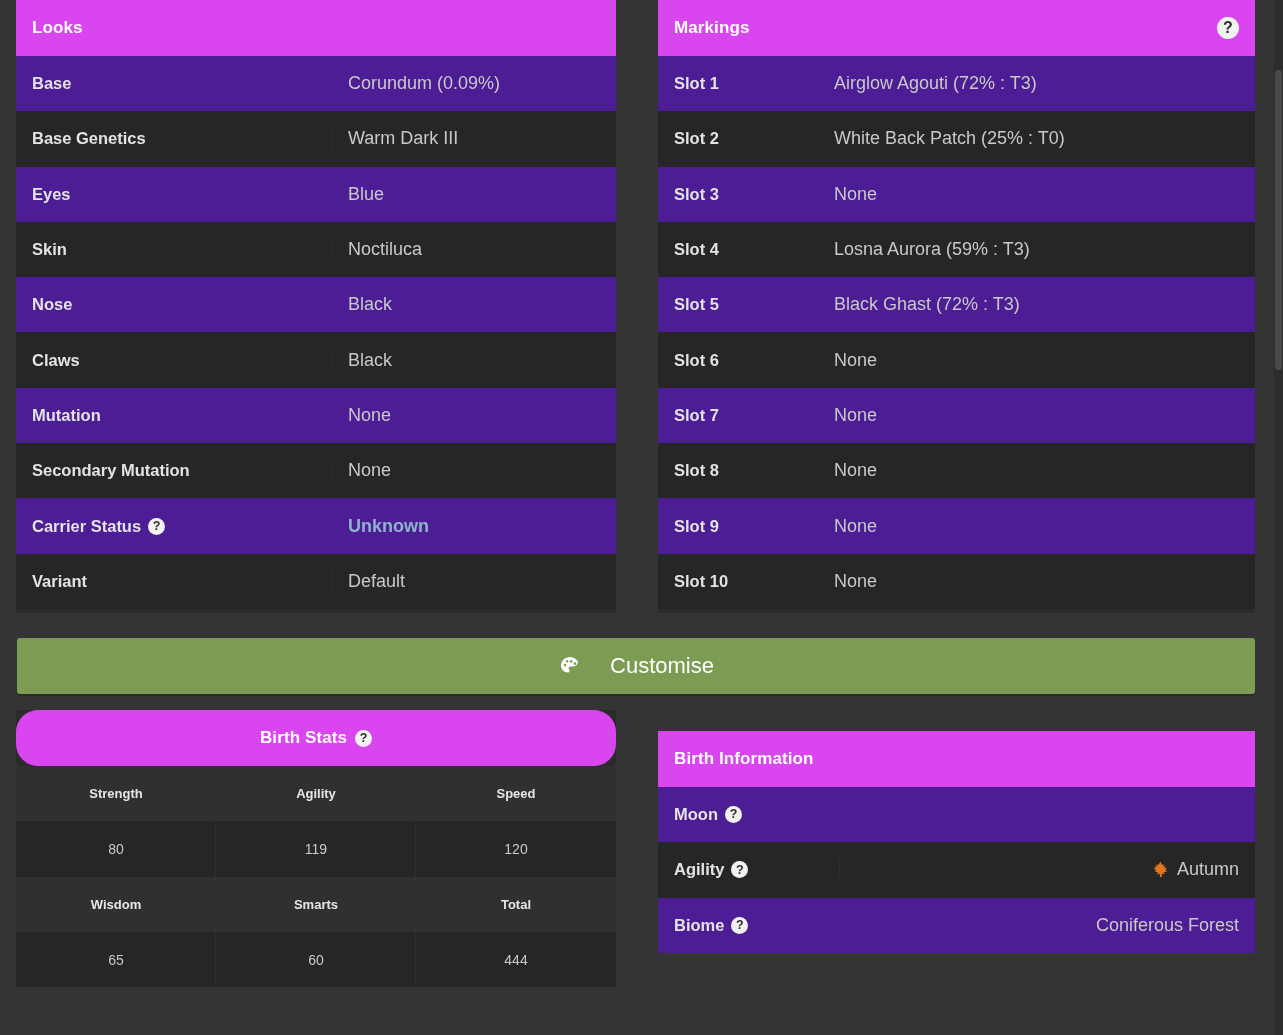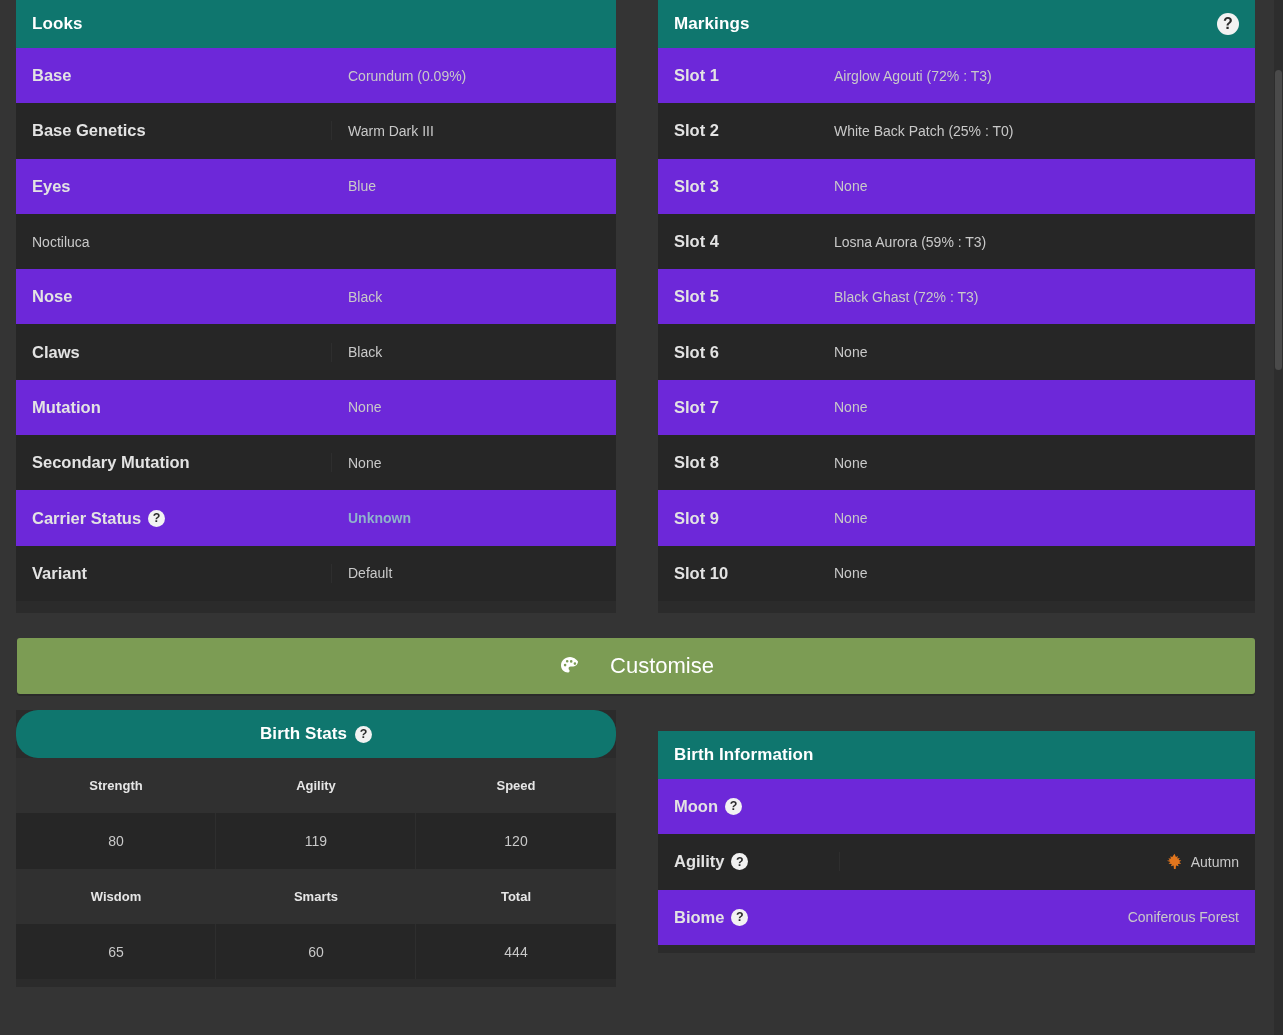--- a/index.html
+++ b/index.html
@@ -26,23 +26,23 @@
   }
 
   
   .panel {
     position: absolute;
     box-sizing: border-box;
     background: #2b2b2b;
     overflow: hidden;
   }
   .panel-head {
-    background: #0f766e;
+    background: #d946ef;
     padding: 0 16px;
-    height: 48px;
+    height: 56px;
     display: flex;
     align-items: center;
     justify-content: space-between;
     box-sizing: border-box;
   }
   .panel-head .title {
     font-size: 17px;
     font-weight: bold;
     color: #ffffff;
     letter-spacing: .1px;
@@ -51,36 +51,36 @@
     justify-content: center;
     border-radius: 22px;
   }
 
   .row {
     display: flex;
     align-items: center;
     height: 55.3px;
     box-sizing: border-box;
   }
-  .row.odd  { background: #6d28d9; }
+  .row.odd  { background: #4c1d95; }
   .row.even { background: #262626; }
 
   .cell-label {
     font-size: 16.5px;
     font-weight: bold;
     color: #e3e3e3;
     padding-left: 16px;
     box-sizing: border-box;
     display: flex;
     align-items: center;
     gap: 7px;
     white-space: nowrap;
   }
   .cell-value {
-    font-size: 14px;
+    font-size: 18px;
     color: #c9c9c9;
     padding-left: 16px;
     box-sizing: border-box;
     display: flex;
     align-items: center;
     gap: 7px;
     white-space: nowrap;
   }
   .cell-value.link { color: #8fb2cc; font-weight: bold; }
 
@@ -250,20 +250,23 @@
           </div>
           <div class="cell-value">Warm Dark III</div>
         </div>
         <div class="row odd">
           <div class="cell-label">
             <span>Eyes</span>
           </div>
           <div class="cell-value">Blue</div>
         </div>
         <div class="row even">
+          <div class="cell-label">
+            <span>Skin</span>
+          </div>
           <div class="cell-value">Noctiluca</div>
         </div>
         <div class="row odd">
           <div class="cell-label">
             <span>Nose</span>
           </div>
           <div class="cell-value">Black</div>
         </div>
         <div class="row even">
           <div class="cell-label">

